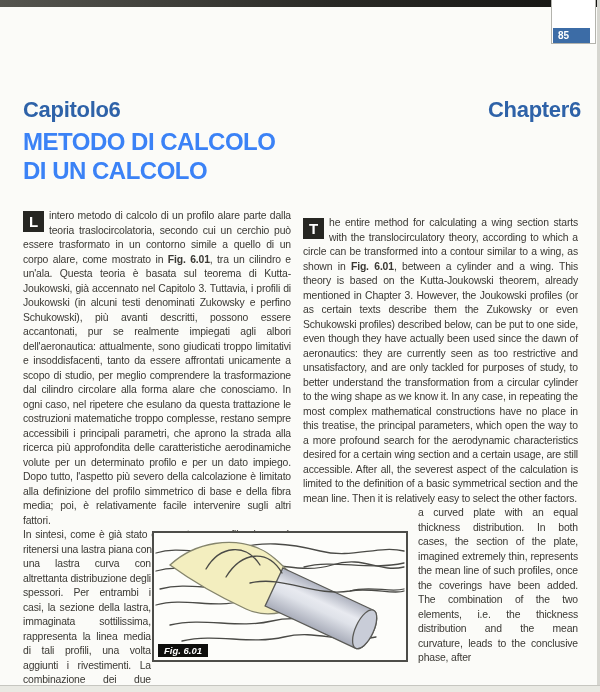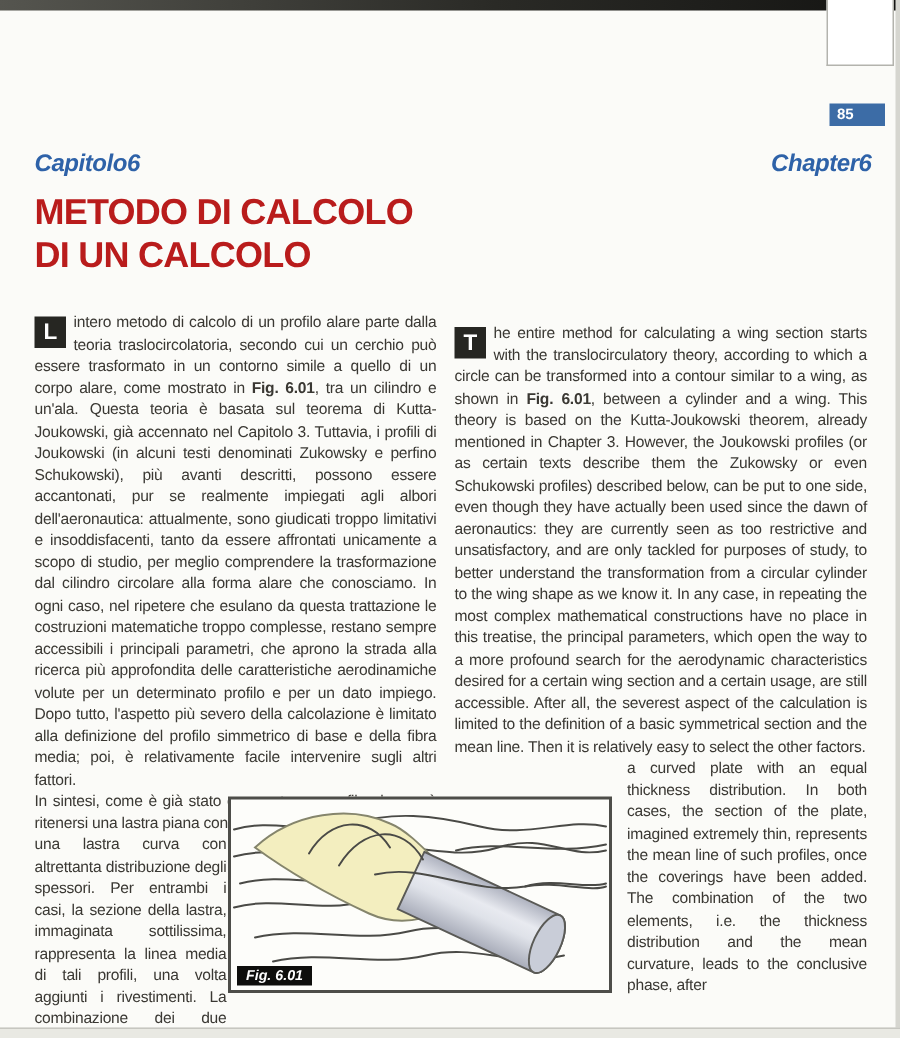--- a/index.html
+++ b/index.html
@@ -17,32 +17,32 @@
     background:#d6d6d0;
   }
   .corner-tab {
     position:absolute; left:551px; top:0; width:45px; height:44px;
     background:#ffffff; border:1px solid #b3b3ad; border-top:none;
     box-sizing:border-box;
   }
   .page-badge {
     position:absolute; left:1px; top:28px; width:37px; height:15px;
     background:#3c6ca6; color:#ffffff; font-size:10px; font-weight:bold;
-    line-height:15px; padding-left:5px; box-sizing:border-box;margin-top:41px;
+    line-height:15px; padding-left:5px; box-sizing:border-box;
   }
   .heading { position:absolute; top:97px; }
   .left-heading  { left:23px;  width:272px; }
   .right-heading { left:303px; width:278px;text-align:right; }
   .chapter {
-    font-style:italic; font-weight:bold; font-size:16px; line-height:26px;
+    font-weight:bold; font-size:22px; line-height:26px;
     color:#2e62a8; letter-spacing:-0.3px;
   }
   .title {
     margin-top:4px; font-weight:bold; font-size:24px; line-height:29px;
-    color:#b91c1c; letter-spacing:-0.5px;
+    color:#3b82f6; letter-spacing:-0.5px;
   }
   .col {
     position:absolute; width:270px; font-size:10.4px; line-height:14.5px;
     text-align:justify; letter-spacing:-0.15px; color:#3a3833;
   }
   .left-col  { left:23px;  top:209px; width:268px; }
   .right-col { left:303px; top:216px; width:275px; }
   .col p { margin:0; }
   .dropcap {
     float:left; width:21px; height:21px; margin:2px 5px 1px 0;

